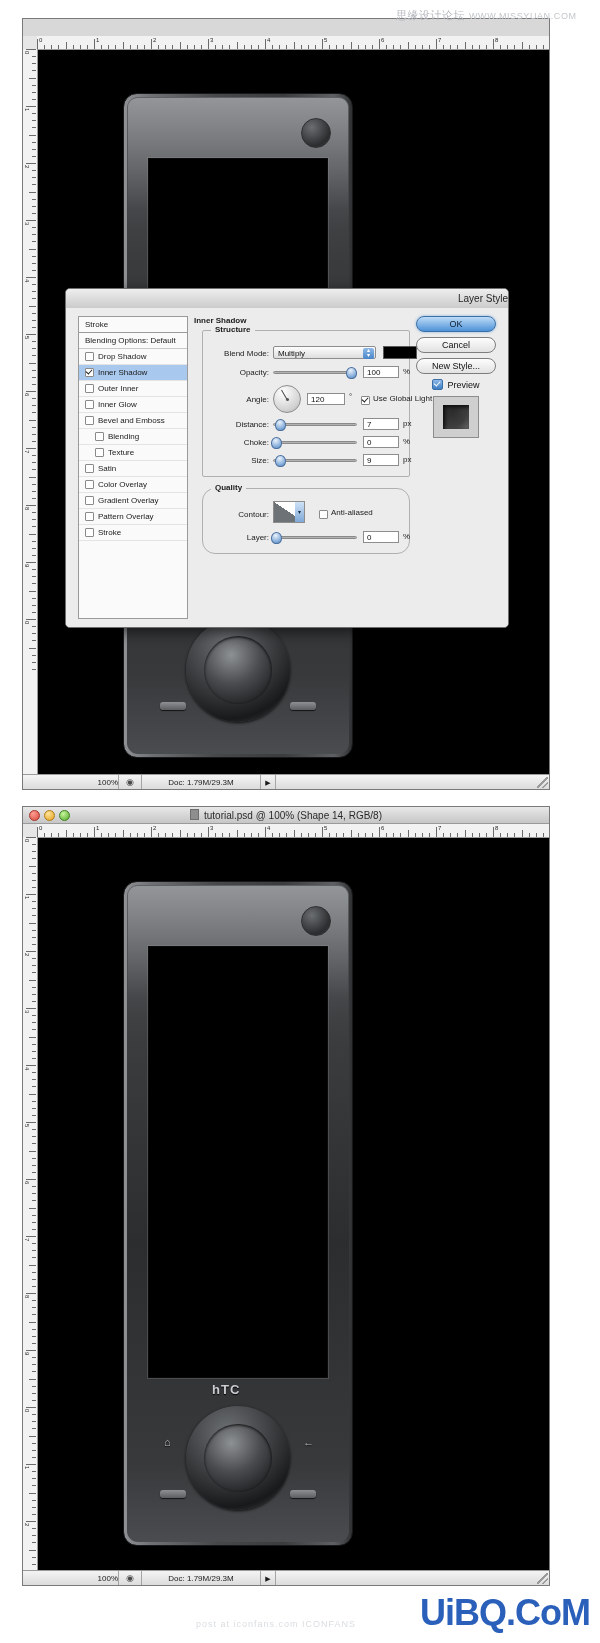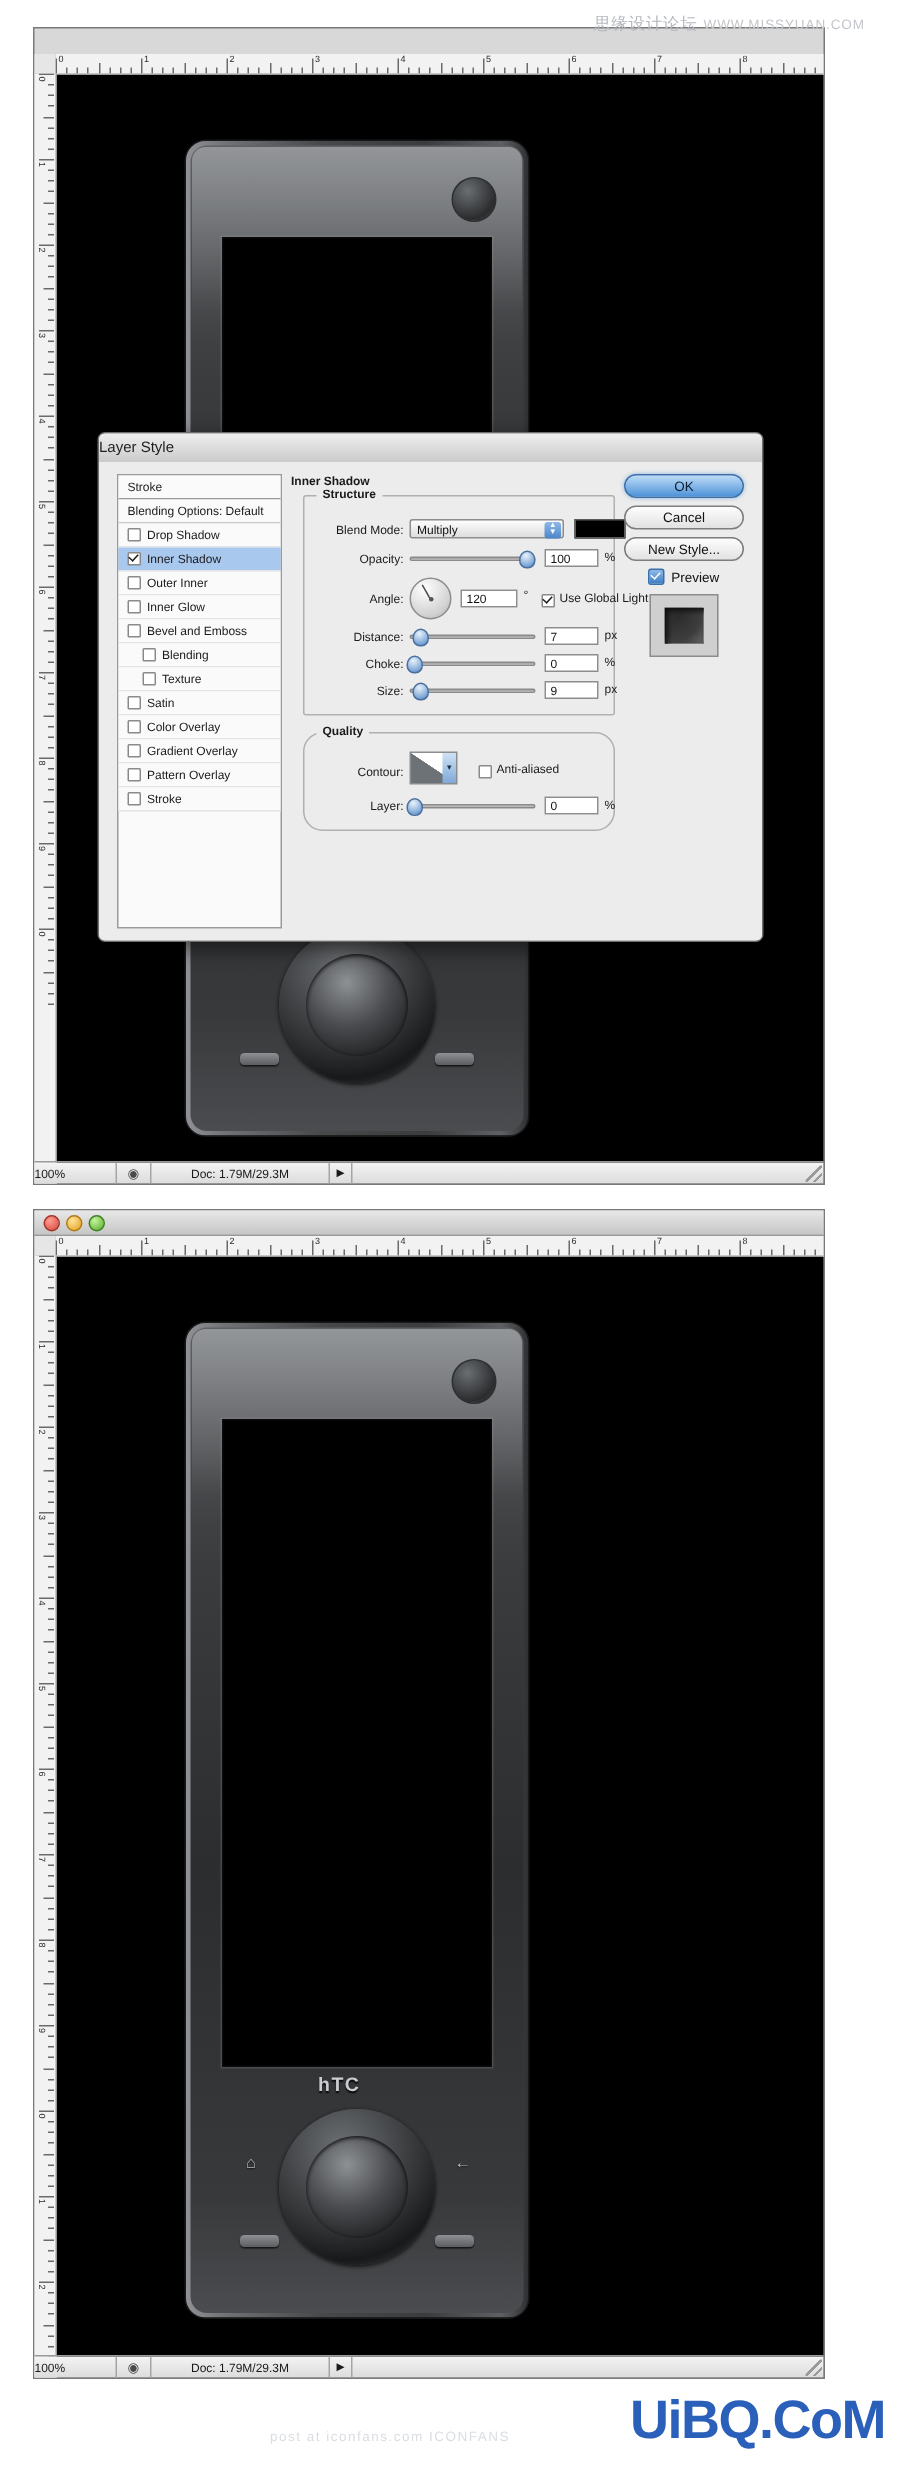--- a/index.html
+++ b/index.html
@@ -9,21 +9,21 @@
 
   
   .wm-top{position:absolute;top:8px;left:396px;width:200px;height:18px;
           font-size:11px;color:#b9bcc1;letter-spacing:.5px;white-space:nowrap;}
   .wm-top .cn{color:#b4b7bd;font-size:11px;}
   .wm-top .url{color:#c3c6ca;font-size:9px;letter-spacing:.6px;margin-left:4px;}
 
   .wm-bottom{position:absolute;left:420px;top:1592px;font-size:36px;
              font-weight:bold;color:#2a5fba;letter-spacing:-1px;
              text-shadow:0 1px 0 rgba(255,255,255,.8);}
-  .wm-iconfans{position:absolute;left:180px;top:1619px;font-size:9px;
+  .wm-iconfans{position:absolute;left:196px;top:1619px;font-size:9px;
                color:#dadde1;letter-spacing:1px;}
 
   
   .ps-window{position:absolute;background:#d8d8d8;
              border:1px solid #7a7a7a;box-sizing:border-box;}
   .titlebar{height:17px;background:linear-gradient(to bottom,#e8e8e8,#c6c6c6);
             border-bottom:1px solid #9a9a9a;position:relative;
             box-sizing:border-box;}
   .traffic{position:absolute;left:6px;top:3px;display:flex;gap:4px;}
   .dot{width:11px;height:11px;border-radius:50%;box-sizing:border-box;}
@@ -57,22 +57,22 @@
           writing-mode:vertical-rl;}
 
   .canvas-area{position:absolute;left:15px;top:14px;right:0;bottom:0;
                background:#000;overflow:hidden;}
 
   
   .statusbar{position:absolute;left:0;right:0;bottom:0;height:15px;
              background:linear-gradient(to bottom,#f4f4f4,#dcdcdc);
              border-top:1px solid #9a9a9a;display:flex;align-items:center;
              font-size:8px;color:#1a1a1a;box-sizing:border-box;}
-  .sb-zoom{width:54px;text-align:left;border-right:1px solid #a5a5a5;
-           height:100%;line-height:15px;}
+  .sb-zoom{width:54px;text-align:right;border-right:1px solid #a5a5a5;
+           height:100%;line-height:15px;padding-left:41px;}
   .sb-icon{width:22px;text-align:center;border-right:1px solid #a5a5a5;
            height:100%;line-height:15px;font-size:9px;color:#4a4a4a;}
   .sb-doc{width:118px;text-align:center;border-right:1px solid #a5a5a5;
           height:100%;line-height:15px;}
   .sb-arrow{width:14px;text-align:center;border-right:1px solid #a5a5a5;
             height:100%;line-height:15px;font-size:7px;}
   .sb-grip{position:absolute;right:1px;bottom:1px;width:11px;height:11px;
            background:
              linear-gradient(135deg,transparent 45%,#9a9a9a 45%,#9a9a9a 55%,transparent 55%),
              linear-gradient(135deg,transparent 70%,#9a9a9a 70%,#9a9a9a 80%,transparent 80%);}
@@ -105,21 +105,21 @@
        text-shadow:0 1px 1px rgba(0,0,0,.8);}
   .htc-logo{position:absolute;color:#c9ccd0;font-size:13px;font-weight:bold;
        letter-spacing:1px;white-space:nowrap;
        text-shadow:0 1px 1px rgba(0,0,0,.9);}
 
   
   .dialog{position:absolute;background:#ededed;
           border:1px solid #6e6e6e;border-radius:5px;box-sizing:border-box;
           box-shadow:0 4px 14px rgba(0,0,0,.55);overflow:hidden;}
   .dlg-title{height:19px;background:linear-gradient(to bottom,#eeeeee,#cbcbcb);
-             border-bottom:1px solid #9b9b9b;text-align:left;
+             border-bottom:1px solid #9b9b9b;text-align:right;
              font-size:10px;color:#1f1f1f;line-height:19px;}
   .dlg-body{position:absolute;left:0;right:0;top:19px;bottom:0;
             background:#ececec;}
 
   .styles-panel{position:absolute;left:12px;top:8px;width:108px;bottom:8px;
                 background:#fafafa;border:1px solid #9a9a9a;}
   .sp-head{height:15px;line-height:15px;padding-left:6px;font-size:8px;
            color:#1a1a1a;border-bottom:1px solid #9a9a9a;background:#fafafa;}
   .sp-sub{height:15px;line-height:15px;padding-left:6px;font-size:8px;
           color:#1a1a1a;border-bottom:1px solid #c9c9c9;background:#fafafa;}
@@ -572,20 +572,23 @@
   </div>
 </div>
 
 <div class="ps-window" style="left:22px;top:806px;width:528px;height:780px;">
 
   <div class="titlebar">
     <div class="traffic">
       <span class="dot red"></span>
       <span class="dot yellow"></span>
       <span class="dot green"></span>
+    </div>
+    <div class="title-text">
+      <span class="title-icon"></span><span>tutorial.psd @ 100% (Shape 14, RGB/8)</span>
     </div>
   </div>
 
   <div style="position:absolute;left:0;top:17px;right:0;bottom:0;">
     <div class="ruler-corner"></div>
     <div class="ruler-h" id="rh2">
         <div class="rh-tick major" style="left: 0px;"></div>
         <div class="rh-lab" style="left: 2px;">0</div>
         <div class="rh-tick" style="left: 7.125px; height: 4px; top: 9px;"></div>
         <div class="rh-tick" style="left: 14.25px; height: 4px; top: 9px;"></div>

